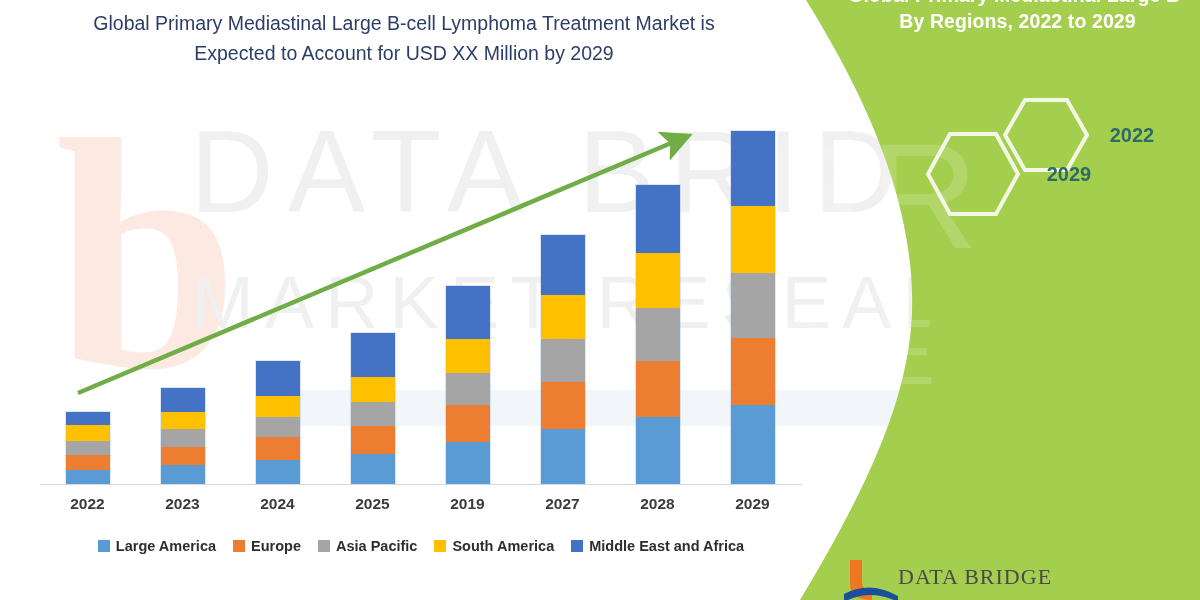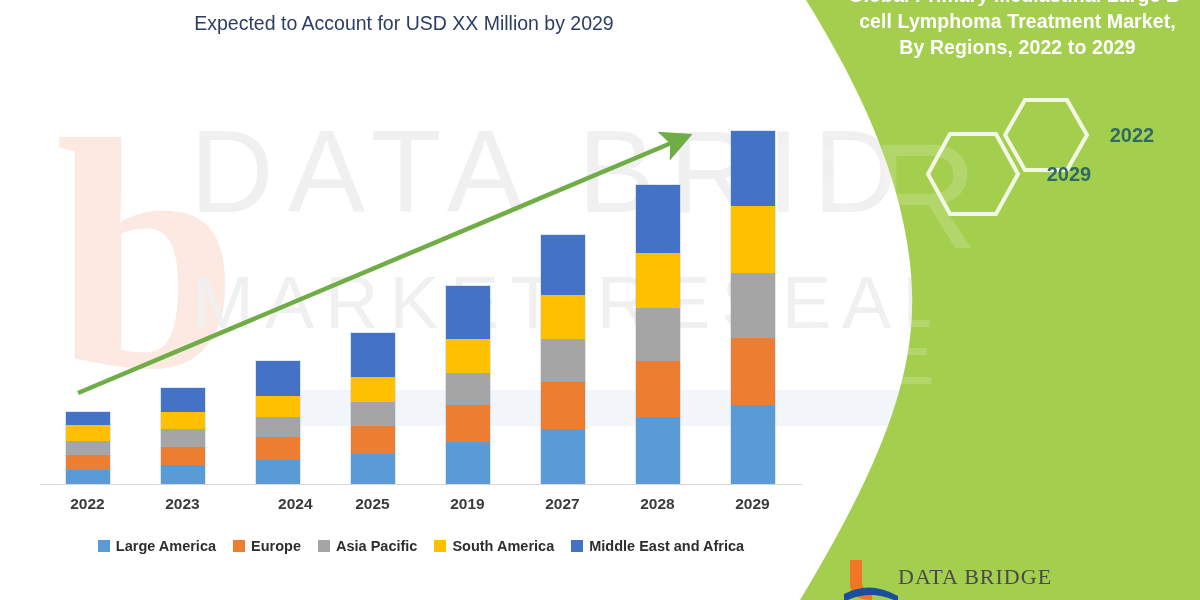--- a/index.html
+++ b/index.html
@@ -274,21 +274,20 @@
 
   <svg class="green-panel" viewBox="0 0 1200 600" preserveAspectRatio="none">
     <path d="M 806,0 L 1200,0 L 1200,600 L 800,600 C 878,470 915,380 912,292 C 909,196 868,100 806,0 Z" fill="#a4ce4e"></path>
   </svg>
 
   <div class="wm-br r2">R E</div>
   <div class="wm-br r1">BR</div>
 
   <div class="panel-text">
     <span class="ln">Global Primary Mediastinal Large B-</span>
-    <span class="ln">cell Lymphoma Treatment Market,</span>
     <span class="ln">By Regions, 2022 to 2029</span>
   </div>
 
   <div class="hexwrap">
     <div class="hex small">
       <svg viewBox="0 0 86 76" width="86" height="76">
         <polygon points="22,3 64,3 84,38 64,73 22,73 2,38" fill="none" stroke="#f3f7e6" stroke-width="4"></polygon>
       </svg>
       <span class="lbl">2022</span>
     </div>
@@ -305,20 +304,21 @@
 
   <div class="logo">
     <svg viewBox="0 0 60 48" width="60" height="48">
       <path d="M10 4 L22 4 L22 26 Q22 34 32 34 L32 44 Q10 44 10 28 Z" fill="#ef7622"></path>
       <path d="M4 38 Q30 24 58 40 L58 46 Q30 32 4 46 Z" fill="#1a4f9c"></path>
     </svg>
     <div class="logo-text">DATA BRIDGE</div>
   </div>
 
   <div class="headline">
+    <span class="ln">Global Primary Mediastinal Large B-cell Lymphoma Treatment Market is</span>
     <span class="ln">Expected to Account for USD XX Million by 2029</span>
   </div>
 
   <div class="chart">
     <div class="plot" id="plot">
         <div class="bar" style="left: 25.5px; height: 71.8138px;">
           <div class="seg" style="background: rgb(68, 114, 196); flex: 13 0 0px;"></div>
           <div class="seg" style="background: rgb(255, 192, 0); flex: 15 0 0px;"></div>
           <div class="seg" style="background: rgb(165, 165, 165); flex: 14 0 0px;"></div>
           <div class="seg" style="background: rgb(237, 125, 49); flex: 15 0 0px;"></div>
@@ -371,21 +371,21 @@
           <div class="seg" style="background: rgb(255, 192, 0); flex: 66 0 0px;"></div>
           <div class="seg" style="background: rgb(165, 165, 165); flex: 65 0 0px;"></div>
           <div class="seg" style="background: rgb(237, 125, 49); flex: 66 0 0px;"></div>
           <div class="seg" style="background: rgb(91, 155, 213); flex: 78 0 0px;"></div>
         </div>
       </div>
     <div class="axis-line"></div>
     <div class="xlabels" id="xlabels">
         <div class="xlab" style="left: 12.5px;">2022</div>
         <div class="xlab" style="left: 107.5px;">2023</div>
-        <div class="xlab" style="left: 202.5px; text-align: right;">2024</div>
+        <div class="xlab" style="left: 202.5px;">2024</div>
         <div class="xlab" style="left: 297.5px;">2025</div>
         <div class="xlab" style="left: 392.5px;">2019</div>
         <div class="xlab" style="left: 487.5px;">2027</div>
         <div class="xlab" style="left: 582.5px;">2028</div>
         <div class="xlab" style="left: 677.5px;">2029</div>
       </div>
 
     <svg class="arrow" viewBox="0 0 820 600">
       <defs>
         <marker id="ah" markerWidth="7" markerHeight="7" refX="3" refY="3.5" orient="auto">

